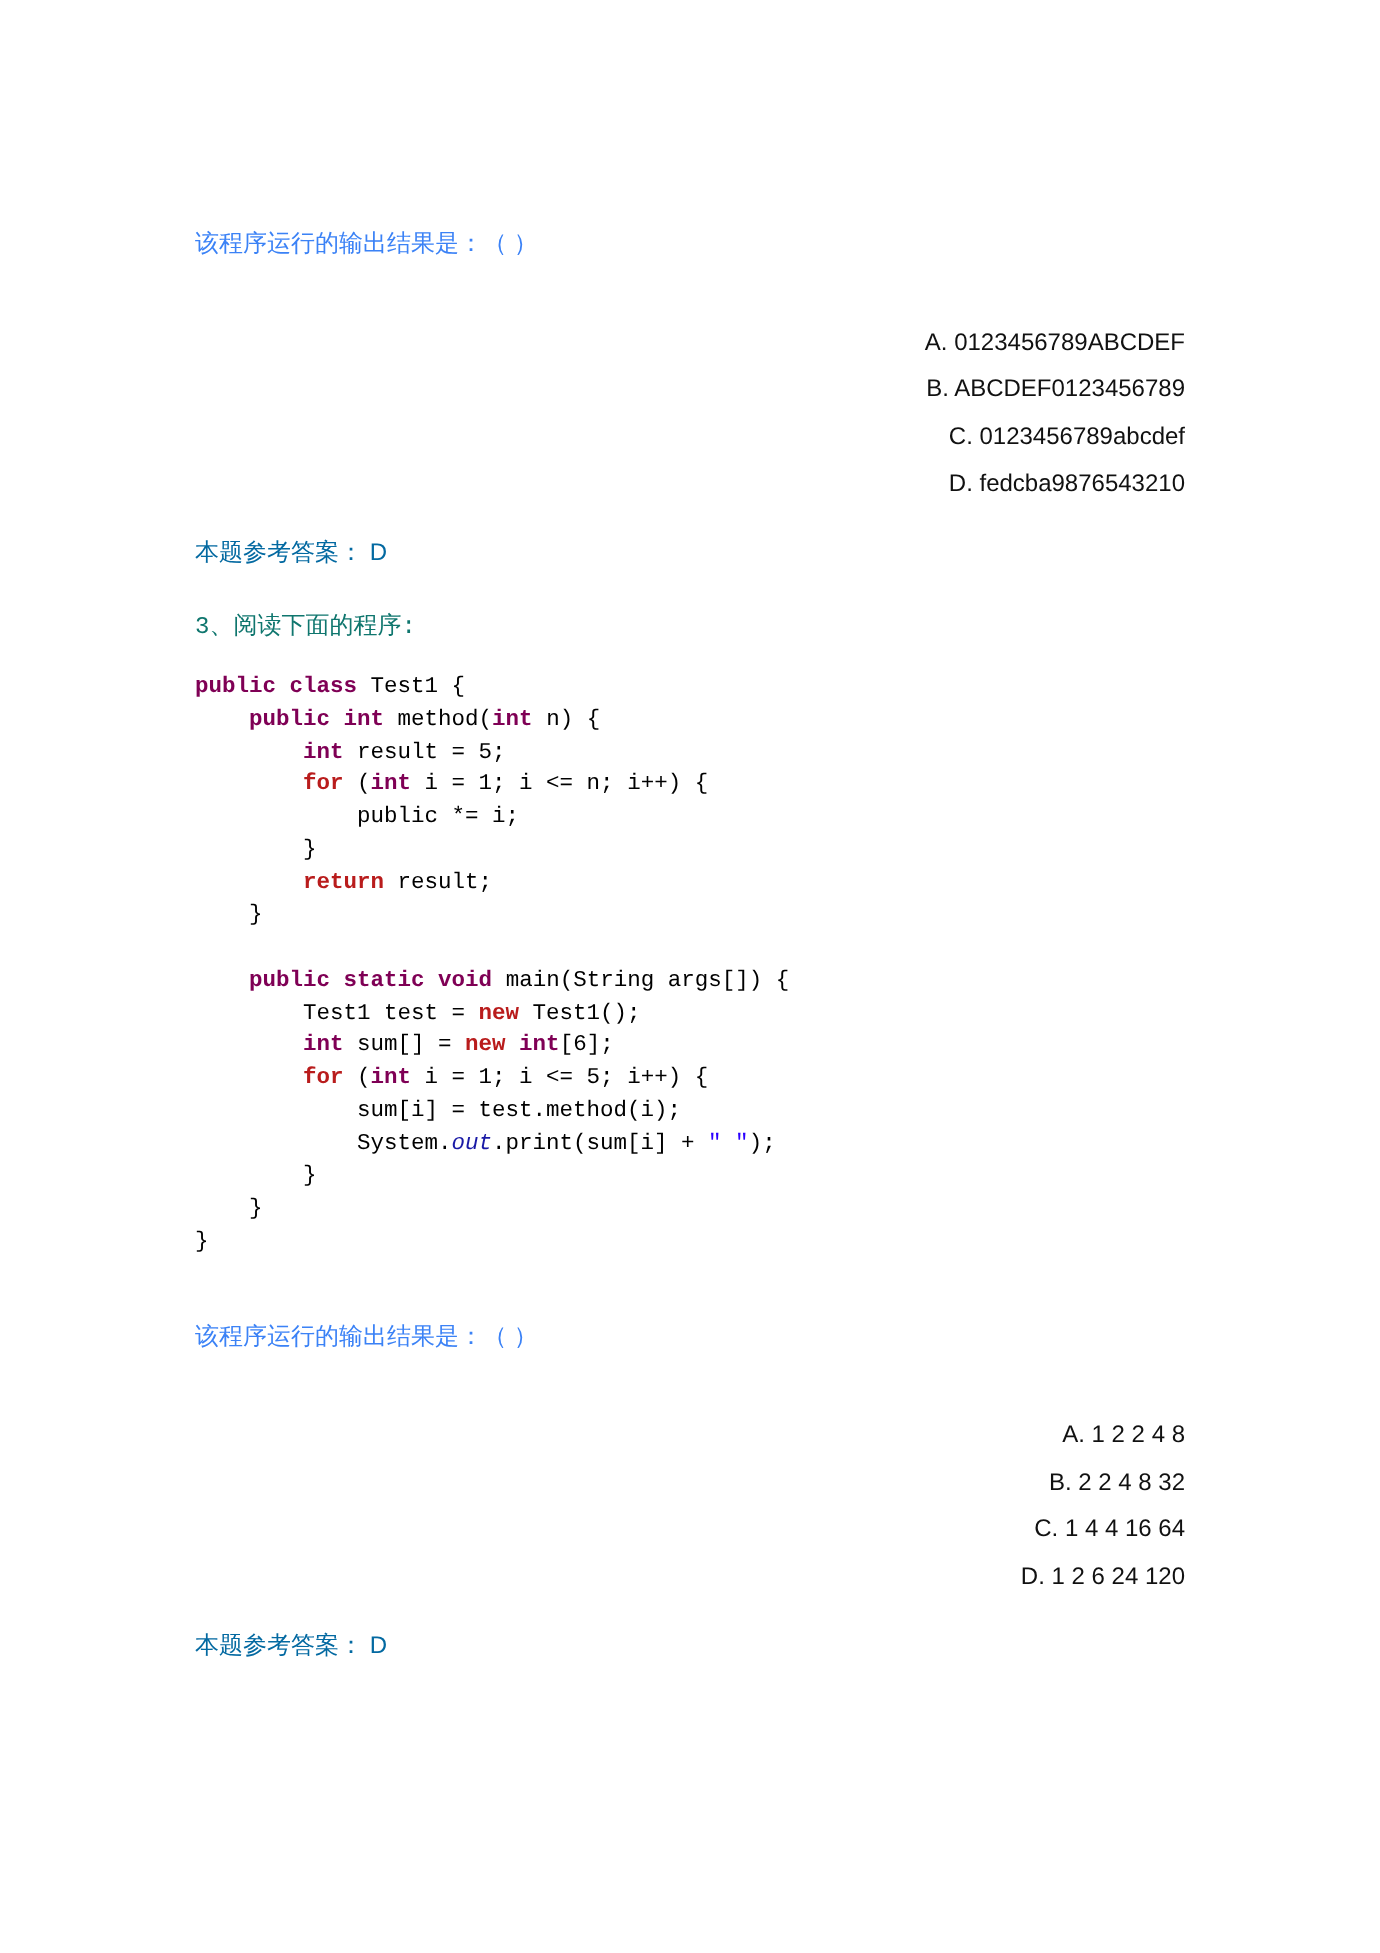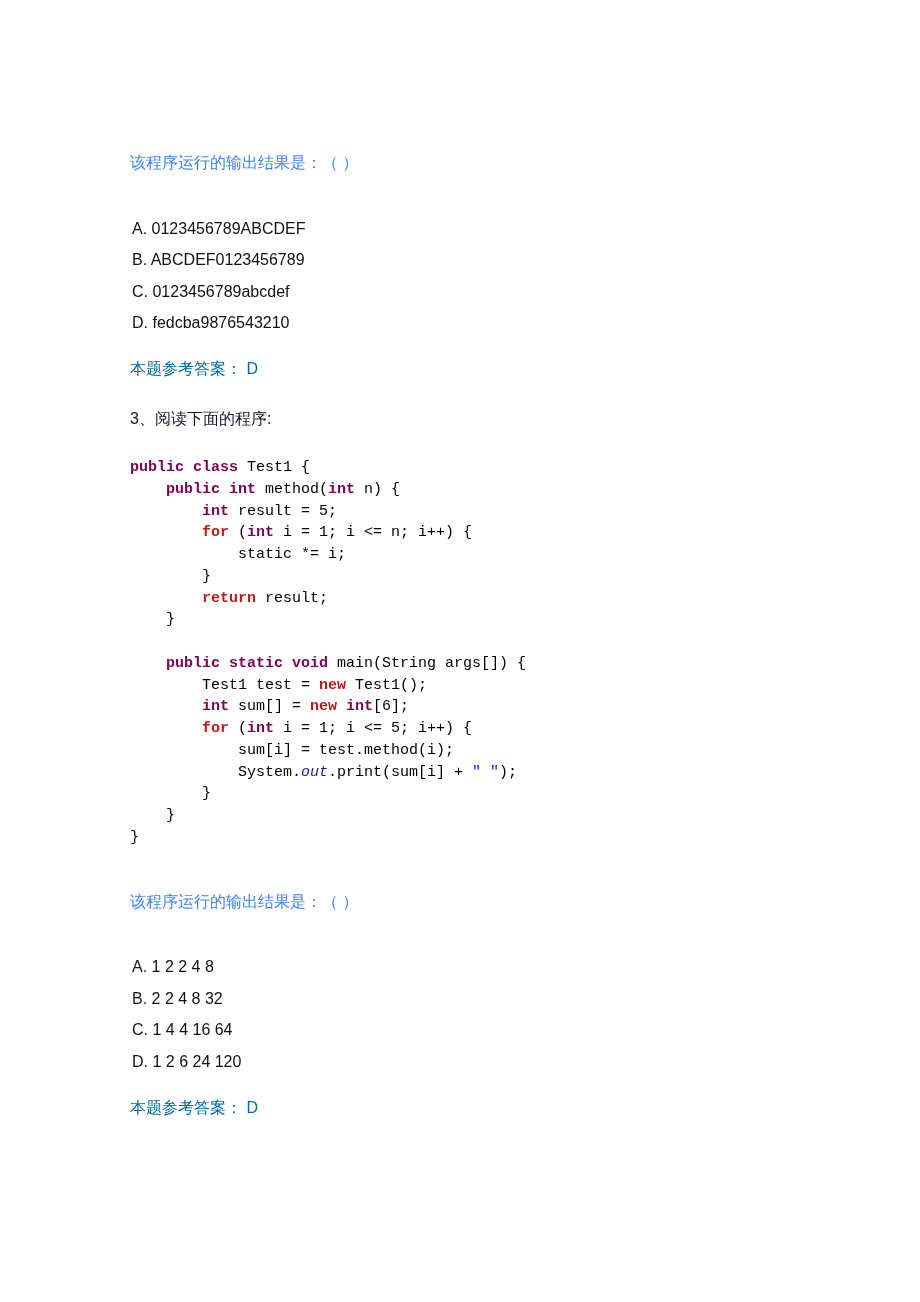--- a/index.html
+++ b/index.html
@@ -18,28 +18,30 @@
   .stem {
     margin: 0 0 40px 0;
     color: #3b82f6;
   }
   .option {
     margin: 6px 0 6px 2px;
     color: #111;
   }
   .options-group {
     margin-bottom: 20px;
+    text-align: right;
   }
   .answer {
     margin: 12px 0 24px 0;
     color: #0369a1;
   }
   .q-heading {
-    margin: 8px 0 26px 0;
-    color: #0f172a;
+    margin: 8px 0 16px 0;
+    color: #0f766e;
+    font-family: Liberation Mono, monospace;
   }
   pre.code {
     font-family: "Consolas", "Courier New", monospace;
     font-size: 15px;
     line-height: 1.45;
     white-space: pre;
     margin: 0 0 40px 0;
     color: #000;
   }
   .kw-struct { color: #7f0055; font-weight: bold; }
@@ -63,21 +65,21 @@
   </div>
 
   <p class="answer">本题参考答案： D</p>
 
   <p class="q-heading">3、阅读下面的程序:</p>
 
 <pre class="code"><span class="kw-struct">public</span><span> </span><span class="kw-struct">class</span><span> Test1 {</span>
 <span>    </span><span class="kw-struct">public</span><span> </span><span class="kw-type">int</span><span> method(</span><span class="kw-type">int</span><span> n) {</span>
 <span>        </span><span class="kw-type">int</span><span> result = 5;</span>
 <span>        </span><span class="kw-ctrl">for</span><span> (</span><span class="kw-type">int</span><span> i = 1; i &lt;= n; i++) {</span>
-<span>            static *= i;</span>
+<span>            public *= i;</span>
 <span>        }</span>
 <span>        </span><span class="kw-ctrl">return</span><span> result;</span>
 <span>    }</span>
 <span></span>
 <span>    </span><span class="kw-struct">public</span><span> </span><span class="kw-struct">static</span><span> </span><span class="kw-type">void</span><span> main(String args[]) {</span>
 <span>        Test1 test = </span><span class="kw-ctrl">new</span><span> Test1();</span>
 <span>        </span><span class="kw-type">int</span><span> sum[] = </span><span class="kw-ctrl">new</span><span> </span><span class="kw-type">int</span><span>[6];</span>
 <span>        </span><span class="kw-ctrl">for</span><span> (</span><span class="kw-type">int</span><span> i = 1; i &lt;= 5; i++) {</span>
 <span>            sum[i] = test.method(i);</span>
 <span>            System.</span><span class="static-it">out</span><span>.print(sum[i] + </span><span class="str">" "</span><span>);</span>

